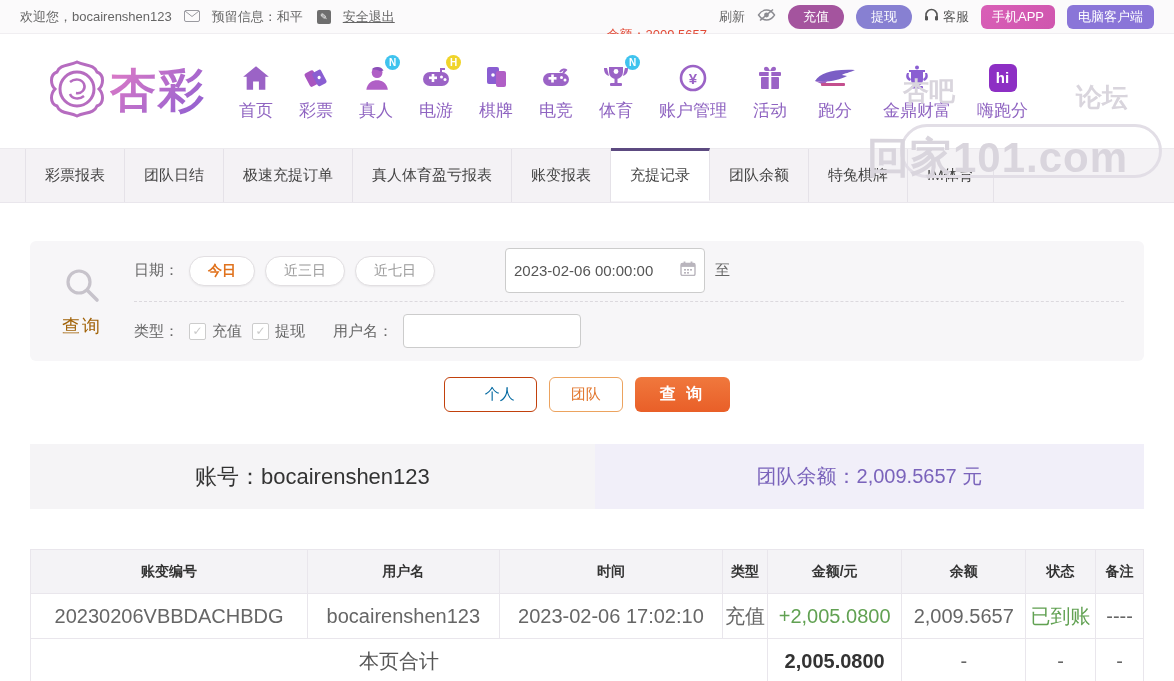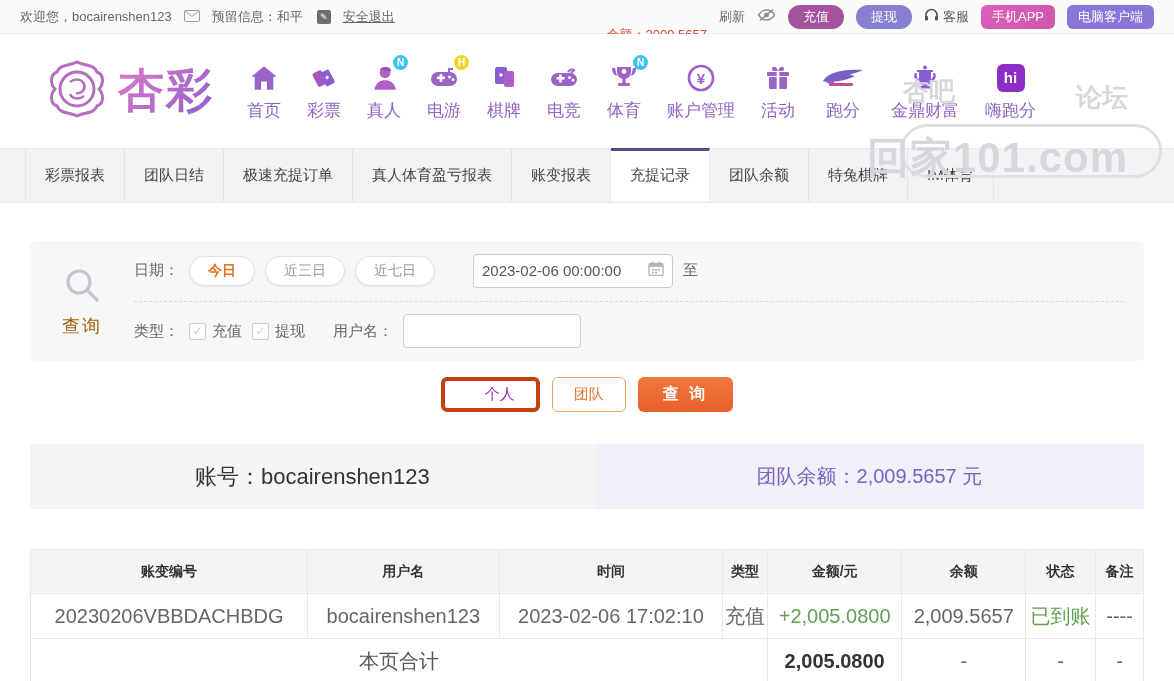--- a/index.html
+++ b/index.html
@@ -22,21 +22,21 @@
   .pill-withdraw { background:#8780d2; }
   .btn-sq { border:none; color:#fff; font-size:13px; height:24px; padding:0 11px;
     border-radius:6px; cursor:pointer; }
   .btn-mobile { background:linear-gradient(135deg,#d95fb7,#cf55ae); }
   .btn-pc { background:#8a75d8; }
   .svc { display:flex; align-items:center; gap:4px; font-size:13px; color:#555; }
 
   
   .header { height:114px; background:#fff; display:flex; align-items:center;
     padding-left:46px; position:relative; }
-  .logo { display:flex; align-items:center; gap:10px; margin-right:20px; cursor:pointer; }
+  .logo { display:flex; align-items:center; gap:2px; margin-right:20px; cursor:pointer; }
   .logo-text { font-size:46px; font-weight:bold; letter-spacing:2px;
     background:linear-gradient(135deg,#e27cc5,#8a5ed2);
     -webkit-background-clip:text; background-clip:text; color:transparent; }
   .nav { display:flex; align-items:flex-end; }
   .nav-item { display:flex; flex-direction:column; align-items:center; gap:4px;
     padding:0 13px; cursor:pointer; position:relative; }
   .nav-icon { height:34px; display:flex; align-items:center; justify-content:center;
     color:#9b63c6; position:relative; }
   .nav-label { font-size:17px; color:#8f64c1; white-space:nowrap; }
   .badge { position:absolute; top:-6px; right:-10px; width:15px; height:15px;
@@ -77,35 +77,35 @@
   .filter-left .q-label { font-size:18px; color:#a16207; letter-spacing:2px; }
   .filter-right { flex:1; display:flex; flex-direction:column; padding-right:20px; }
   .f-row { flex:1; display:flex; align-items:center; gap:10px; }
   .f-row.first { border-bottom:1px dashed #dcd9de; }
   .f-label { font-size:15px; color:#666; white-space:nowrap; }
   .range-pill { background:#fff; border:1px solid #e2dfe2; border-radius:16px;
     height:30px; padding:0 18px; font-size:14px; color:#999; cursor:pointer;
     box-shadow:0 1px 2px rgba(0,0,0,.06); }
   .range-pill.active { color:#e0721d; font-weight:bold; }
   .date-box { display:flex; align-items:center; background:#fff; border:1px solid #ccc;
-    border-radius:4px; height:34px; padding:0 8px; gap:6px; }
+    border-radius:4px; height:45px; padding:0 8px; gap:6px;margin-left:32px; }
   .date-box input { border:none; outline:none; font-size:15px; color:#555; width:160px;
     font-family:inherit; background:transparent; }
   .chk { display:flex; align-items:center; gap:6px; cursor:pointer; }
   .chk .box { width:17px; height:17px; background:#fff; border:1px solid #ccc;
     border-radius:2px; display:flex; align-items:center; justify-content:center;
     font-size:12px; color:#c9c9c9; }
   .chk .txt { font-size:15px; color:#666; }
   .name-input { border:1px solid #ccc; border-radius:4px; height:34px; width:178px;
     outline:none; font-size:14px; padding:0 8px; font-family:inherit; }
 
   .actions { margin-top:16px; display:flex; justify-content:center; gap:12px; }
   .act-btn { height:35px; border-radius:6px; background:#fff; font-size:15px;
     padding:0 21px; cursor:pointer; font-family:inherit; }
-  .act-personal { border:4px solid #c2410c; color:#a21caf;padding-left:40px; }
+  .act-personal { border:1px solid #c2410c; color:#0369a1;padding-left:40px; }
   .act-team { border:1px solid #eca35f; color:#e2772e; }
   .act-query { border:none; background:linear-gradient(#f0783d,#e95f28); color:#fff;
     font-size:16px; font-weight:bold; padding:0 25px; letter-spacing:3px; }
 
   .account-bar { margin-top:32px; height:65px; display:flex; }
   .acct-left { flex:0 0 50.7%; background:#f5f4f6; display:flex; align-items:center;
     justify-content:center; font-size:22px; color:#333; }
   .acct-right { flex:1; background:#f1eff9; display:flex; align-items:center;
     justify-content:center; font-size:20px; color:#7a63bb; }
 

